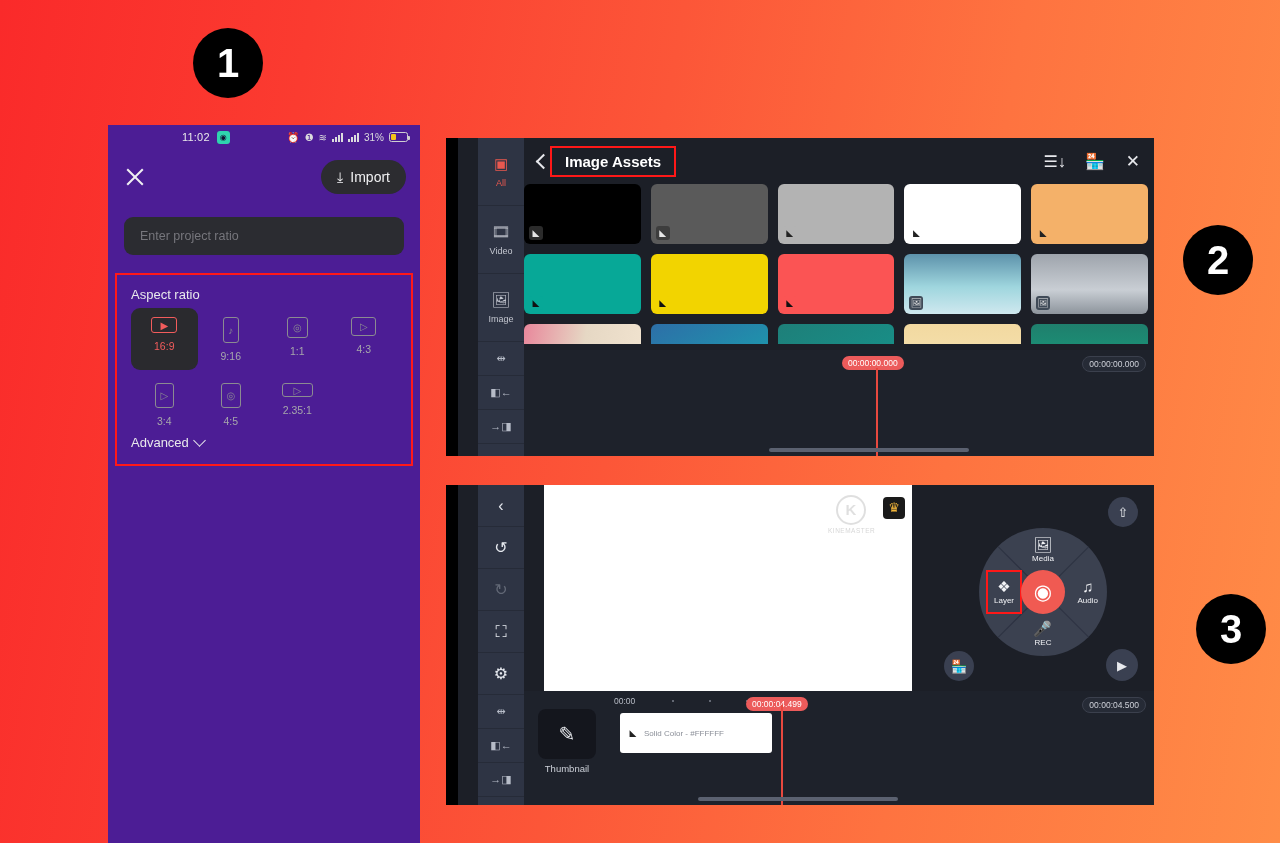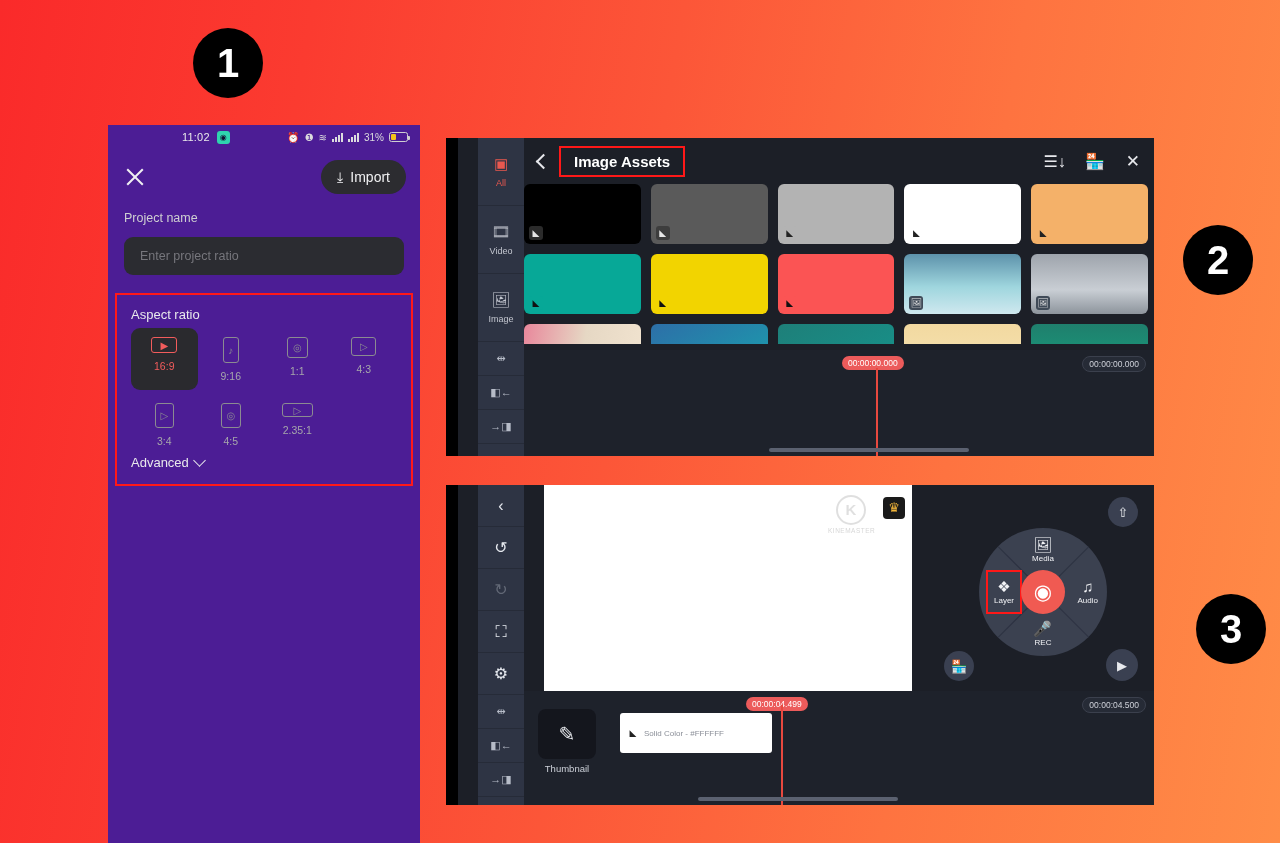--- a/index.html
+++ b/index.html
@@ -76,21 +76,21 @@
                gap:5px; color:#c3c6cf; font-size:9px; cursor:pointer; border-bottom:1px solid #262b38;}
   .side-item.active { color:#e8584f; }
   .side-tool { height:34px; display:flex; align-items:center; justify-content:center; cursor:pointer;
                border-bottom:1px solid #262b38; background:#2e3444;}
 
   
   #p2 { left:446px; top:138px; width:708px; height:318px; }
   #p2 .side { left:32px; }
   #p2-head { position:absolute; left:78px; right:0; top:0; height:46px; display:flex; align-items:center; padding:0 14px; background:#1c1f27;}
   .chev-l { width:11px;height:11px;border-left:2px solid #e7e8ec;border-bottom:2px solid #e7e8ec;transform:rotate(45deg);cursor:pointer;}
-  .p2-title { color:#fff; font-size:15px; font-weight:bold; border:2.5px solid #ff1818; padding:5px 13px; margin-left:10px; }
+  .p2-title { color:#fff; font-size:15px; font-weight:bold; border:2.5px solid #ff1818; padding:5px 13px; margin-left:1px; }
   .p2-icons { margin-left:auto; display:flex; align-items:center; gap:20px; color:#e7e8ec; }
   #p2-grid { position:absolute; left:78px; right:6px; top:46px; height:160px; overflow:hidden;
              display:grid; grid-template-columns:repeat(5,1fr); gap:10px; }
   .tile { border-radius:6px; position:relative; height:60px; }
   .tile .tico { position:absolute; left:5px; bottom:4px; width:14px; height:14px; border-radius:3px;
                 display:flex; align-items:center; justify-content:center; font-size:9px; }
   #p2-tl { position:absolute; left:78px; right:0; top:212px; bottom:0; background:#1e222b; }
   .tl-time-badge { position:absolute; background:#ec5b5b; color:#fff; font-size:8.5px; border-radius:9px;
                    padding:2px 6px; top:6px; }
   .tl-total { position:absolute; right:8px; top:6px; background:#262b36; color:#cfd2da; font-size:8.5px;
@@ -175,21 +175,20 @@
   </div>
 
   <div class="topbar">
     <div class="x-btn"></div>
     <div class="import-btn">
       <span>⤓</span>
       <span>Import</span>
     </div>
   </div>
 
-  <div class="sect-label">Project name</div>
   <div class="name-input">
     <span>Enter project ratio</span>
   </div>
 
   <div class="ar-box">
     <div class="ar-title">Aspect ratio</div>
     <div class="ar-grid" id="ar-grid">
         <div class="ar-cell sel">
           <span class="ar-ico" style="width:26px;height:16px;">▶</span>
           <span class="ar-lab">16:9</span>
@@ -374,20 +373,26 @@
       </div>
       <div class="wheel-ctr">◉</div>
     </div>
     <div class="rnd-btn" style="left:12px; bottom:10px;">🏪</div>
     <div class="rnd-btn" style="right:16px; bottom:10px; width:32px; height:32px;">▶</div>
   </div>
 
   <div id="p3-tl">
     <div class="thumbnail-box">✎</div>
     <div class="thumbnail-lab">Thumbnail</div>
+    <div class="ruler">
+      <span>00:00</span>
+      <span class="rtick" style="left:58px;"></span>
+      <span class="rtick" style="left:95px;"></span>
+      <span class="rtick" style="left:132px;"></span>
+    </div>
     <div class="tl-time-badge" id="p3-ph-badge" style="left: 222px;">00:00:04.499</div>
     <div class="tl-total">00:00:04.500</div>
     <div class="playhead" style="left:257px; top:14px;"></div>
     <div class="clip">
       <span class="clip-ico">◣</span>
       <span class="clip-lab">Solid Color - #FFFFFF</span>
     </div>
     <div class="hscroll" style="left:174px; width:200px;"></div>
   </div>
 </div>

